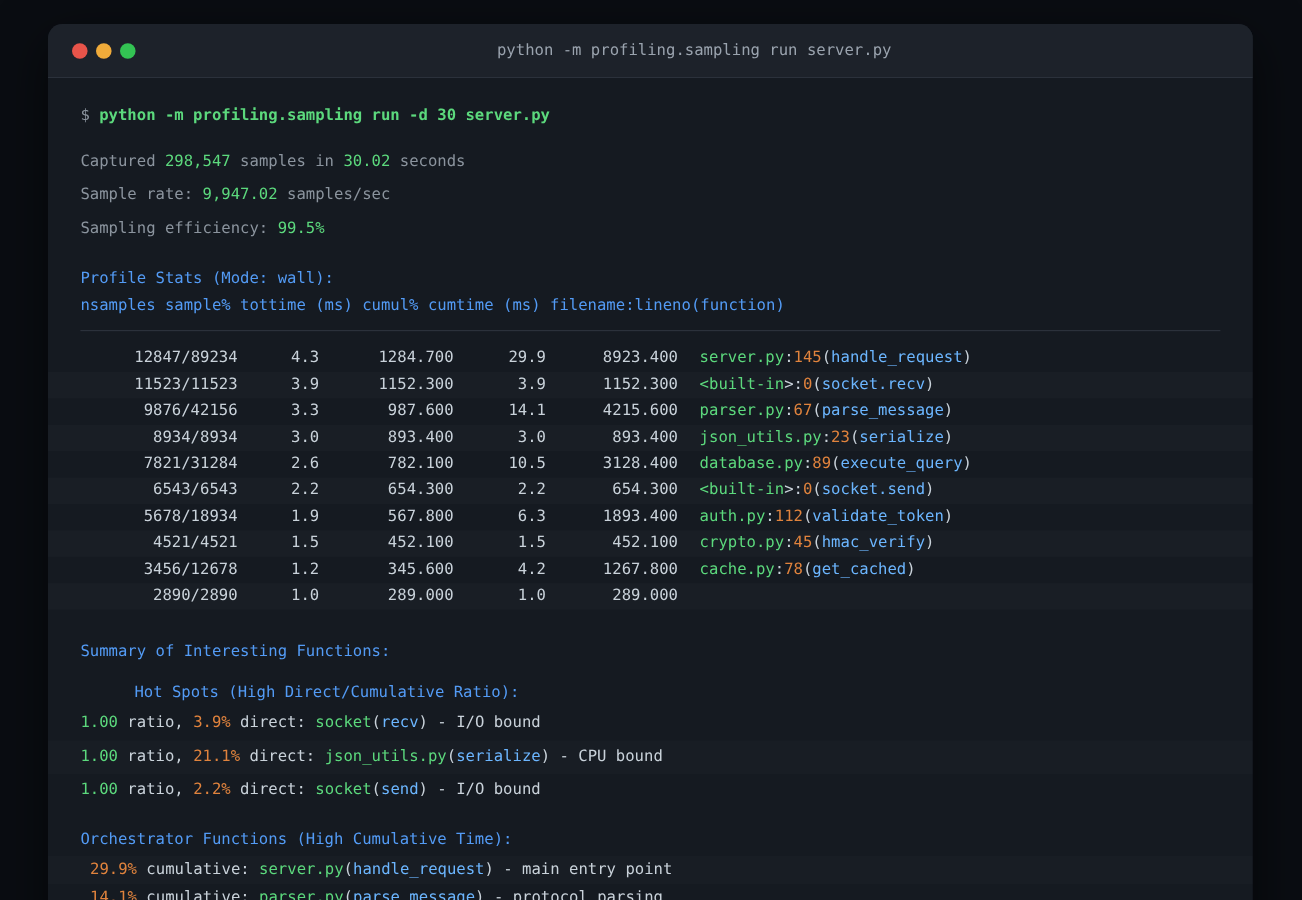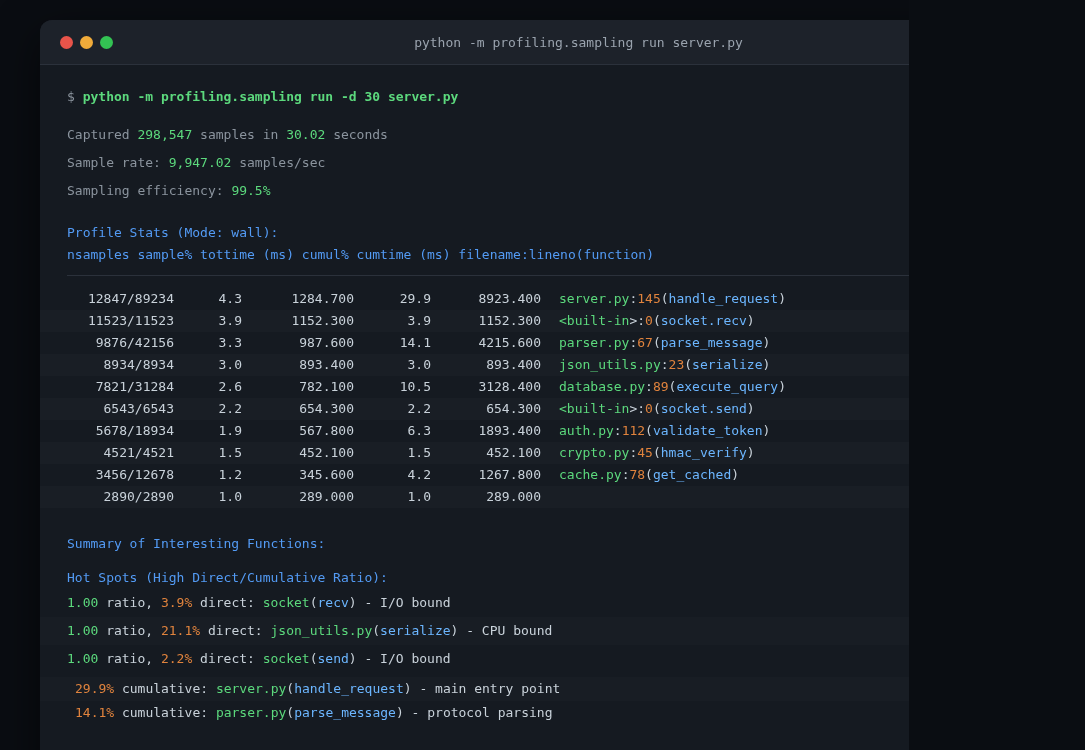--- a/index.html
+++ b/index.html
@@ -1,17 +1,17 @@
 <!DOCTYPE html>
 <html><head>
 <meta charset="utf-8">
 <style>
   html,body{margin:0;padding:0;}
   body{width:1085px;height:750px;overflow:hidden;background:#0a0d12;}
-  .stage{position:relative;width:909px;height:750px;background:#0a0d12;overflow:hidden;}
+  .stage{position:relative;width:1085px;height:750px;background:#0a0d12;overflow:hidden;}
   .window{position:absolute;left:40px;top:20px;width:1004px;height:770px;
           background:#151a21;border-radius:12px;box-shadow:0 14px 44px rgba(0,0,0,.55);}
   .titlebar{height:44px;background:#1d222a;border-bottom:1px solid #2b313b;
             border-radius:12px 12px 0 0;display:flex;align-items:center;}
   .lights{display:flex;gap:7px;padding-left:20px;}
   .light{width:13px;height:13px;border-radius:50%;}
   .title{flex:1;text-align:center;color:#9aa3ae;
          font:13px "DejaVu Sans Mono","Liberation Mono",monospace;}
   .tbody{padding:23px 27px 0;font:13px/18px "DejaVu Sans Mono","Liberation Mono",monospace;
          color:#c9d2da;}
@@ -22,30 +22,30 @@
   .fblue{color:#6cb6ff;}
   .bold{font-weight:bold;}
   .heading{color:#539bf5;font-weight:normal;}
   .cmd{margin-top:0;}
   .captured{margin-top:20px;}
   .rate,.eff{margin-top:10px;}
   .profile-heading{margin-top:24px;}
   .cols-header{margin-top:4px;}
   .divider{height:1px;background:#2b313b;margin-top:11px;}
   .stats{margin-top:12px;}
-  .stats-row{display:flex;line-height:22px;white-space:pre;margin:0 -27px;padding:0 11px;}
+  .stats-row{display:flex;line-height:22px;white-space:pre;margin:0 -27px;padding:0 35px;}
   .stats-row:nth-child(even){background:rgba(255,255,255,.018);}
   .c-ns{width:123px;text-align:right;display:inline-block;}
   .c-sp{width:68px;text-align:right;display:inline-block;}
   .c-tt{width:112px;text-align:right;display:inline-block;}
   .c-cp{width:77px;text-align:right;display:inline-block;}
   .c-ct{width:110px;text-align:right;display:inline-block;}
   .c-fn{margin-left:18px;text-align:left;}
   .summary-heading{margin-top:27px;}
-  .hot-heading{margin-top:16px;}
+  .hot-heading{margin-top:16px;margin-left:45px;}
   .hot-rows{margin-top:2px;}
   .hot-row{line-height:28px;white-space:pre;margin:0 -27px;padding:0 27px;}
   .hot-row:nth-child(even){background:rgba(255,255,255,.015);}
   .orch-heading{margin-top:18px;}
   .orch-rows{margin-top:4px;}
   .orch-row{line-height:24px;white-space:pre;margin:0 -27px;padding:0 35px;}
   .orch-row:nth-child(odd){background:rgba(255,255,255,.015);}
 </style>
 </head>
 <body>
@@ -85,19 +85,20 @@
         </div>
 
       <div class="line heading summary-heading">Summary of Interesting Functions:</div>
       <div class="line heading hot-heading">Hot Spots (High Direct/Cumulative Ratio):</div>
       <div class="hot-rows" id="hotspot-rows">
           <div class="hot-row"><span class="green">1.00</span><span> ratio, </span><span class="orange">3.9%</span><span> direct: </span><span class="green">socket</span><span>(</span><span class="fblue">recv</span><span>)</span><span> - I/O bound</span></div>
           <div class="hot-row"><span class="green">1.00</span><span> ratio, </span><span class="orange">21.1%</span><span> direct: </span><span class="green">json_utils.py</span><span>(</span><span class="fblue">serialize</span><span>)</span><span> - CPU bound</span></div>
           <div class="hot-row"><span class="green">1.00</span><span> ratio, </span><span class="orange">2.2%</span><span> direct: </span><span class="green">socket</span><span>(</span><span class="fblue">send</span><span>)</span><span> - I/O bound</span></div>
         </div>
 
+      <div class="line heading orch-heading">Orchestrator Functions (High Cumulative Time):</div>
       <div class="orch-rows" id="orch-rows">
           <div class="orch-row"><span class="orange">29.9%</span><span> cumulative: </span><span class="green">server.py</span><span>(</span><span class="fblue">handle_request</span><span>)</span><span> - main entry point</span></div>
           <div class="orch-row"><span class="orange">14.1%</span><span> cumulative: </span><span class="green">parser.py</span><span>(</span><span class="fblue">parse_message</span><span>)</span><span> - protocol parsing</span></div>
         </div>
     </div>
   </div>
 </div>
 
 </body></html>

